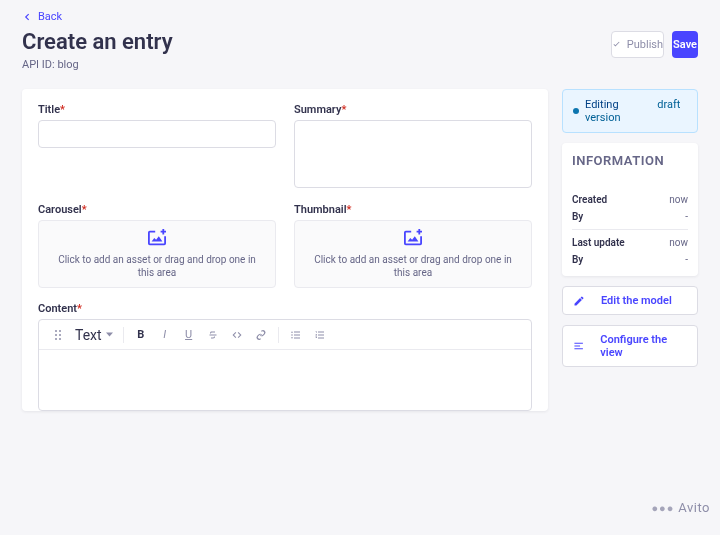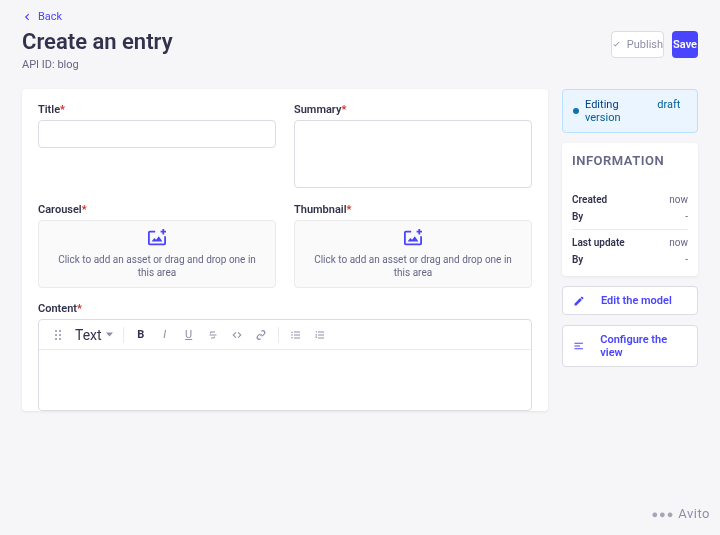--- a/index.html
+++ b/index.html
@@ -241,21 +241,21 @@
   .side-action svg { width: 12px; height: 12px; fill: #4945ff; }
   .rte-grab {
     width: 22px; height:22px; display:flex; align-items:center; justify-content:center;
     color:#8e8ea9; cursor:grab;
   }
   .rte-grab span { width:2px; height:2px; background:#8e8ea9; border-radius:50%; display:block; }
   .rte-grab-col { display:flex; flex-direction:column; gap:2px; }
   .rte-grab-row { display:flex; gap:2px; }
   .watermark {
     position: absolute;
-    bottom: 14px;
+    bottom: 20px;
     right: 10px;
     font-size: 13px;
     color: #8e8ea9;
     letter-spacing: 0.5px;
   }
   .watermark .wm-icons { margin-right:4px; font-size:11px; letter-spacing:1px; color:#a5a5ba; }
 </style>
 </head>
 <body>
 

